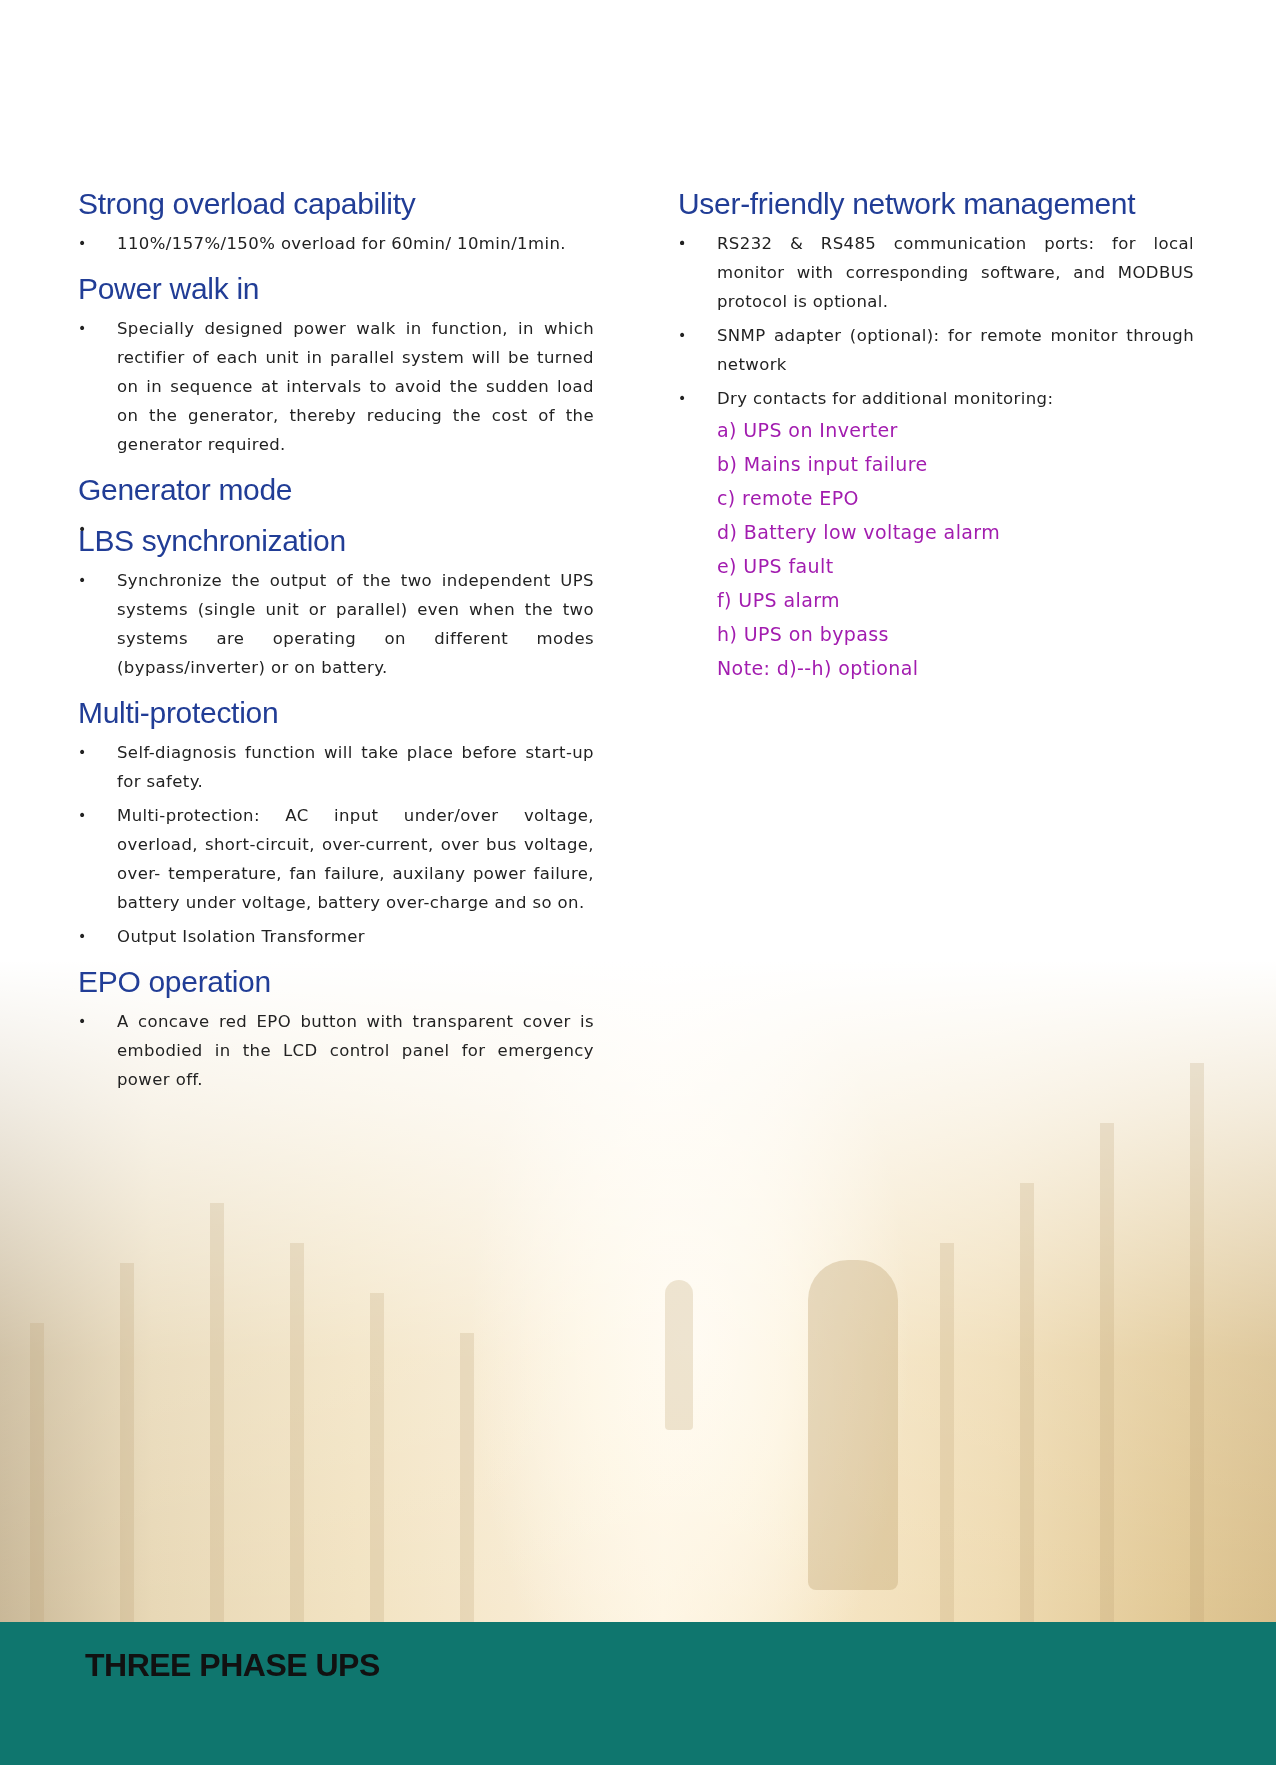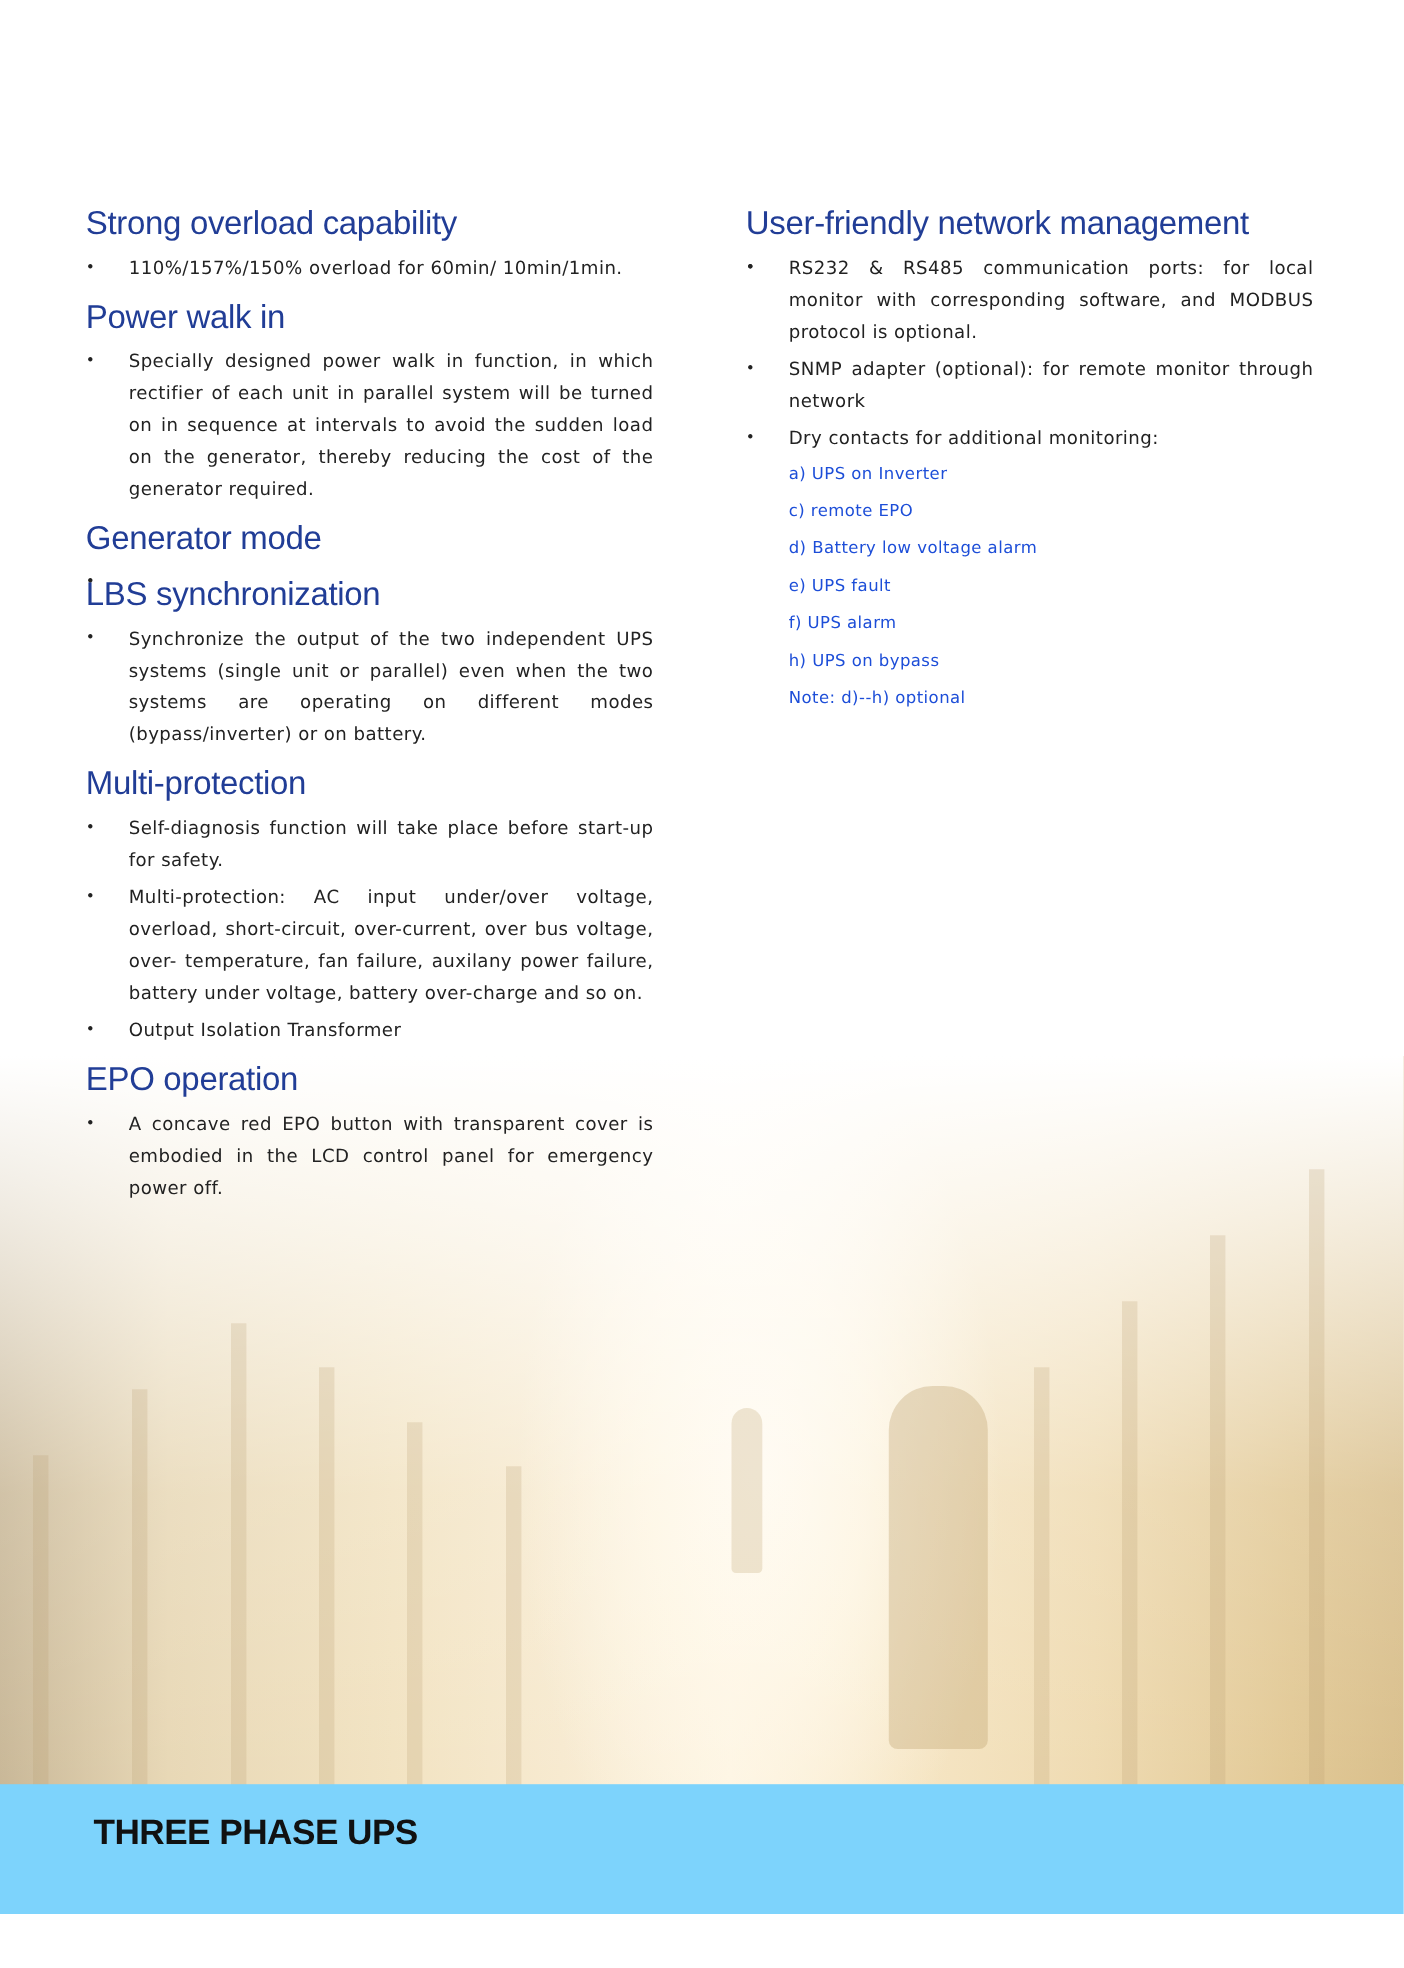--- a/index.html
+++ b/index.html
@@ -37,25 +37,25 @@
   ul.bullets { list-style: none; margin: 0; padding: 0; }
   ul.bullets li {
     position: relative; padding-left: 39px; color: #222;
     font-size: 16.5px; line-height: 29px; text-align: justify; letter-spacing: 0.4px;
     margin-top: 5px;
   }
   ul.bullets li .dot {
     position: absolute; left: 0; top: 0; font-size: 14px;
   }
   .sub-list { list-style: none; margin: 0; padding: 0 0 0 39px; }
-  .sub-list li { font-size: 15px; line-height: 34px; color: #1d4ed8; letter-spacing: 0.4px; }
+  .sub-list li { font-size: 19px; line-height: 34px; color: #a21caf; letter-spacing: 0.4px; }
   .sec { margin-bottom: 11px; }
   .footer {
-    position: absolute; left: 0; top: 1622px; width: 1276px; height: 118px;
-    background: #7dd3fc;
+    position: absolute; left: 0; top: 1622px; width: 1276px; height: 143px;
+    background: #0f766e;
   }
   .footer-title {
     position: absolute; left: 85px; top: 25px;
     font-family: "Liberation Sans", sans-serif; font-weight: bold; font-size: 32px;
     letter-spacing: -0.5px; color: #111;
   }
   .footer-contact {
     position: absolute; left: 756px; top: 30px; font-size: 19px; color: #111;
     letter-spacing: 2px; display: flex; align-items: center;
   }
@@ -124,20 +124,21 @@
   <div class="sec">
     <h2 style="white-space:nowrap">User-friendly network management</h2>
     <ul class="bullets" style="width:516px">
       <li><span class="dot">•</span></li>
       <li><span class="dot">•</span><span>RS232 &amp; RS485 communication ports: for local monitor with corresponding software, and MODBUS protocol is optional.</span></li>
       <li><span class="dot">•</span><span>SNMP adapter (optional): for remote monitor through network</span></li>
       <li><span class="dot">•</span><span>Dry contacts for additional monitoring:</span></li>
     </ul>
     <ul class="sub-list">
       <li>a) UPS on Inverter</li>
+      <li>b) Mains input failure</li>
       <li>c) remote EPO</li>
       <li>d) Battery low voltage alarm</li>
       <li>e) UPS fault</li>
       <li>f) UPS alarm</li>
       <li>h) UPS on bypass</li>
       <li>Note: d)--h) optional</li>
     </ul>
   </div>
 </div>
 

